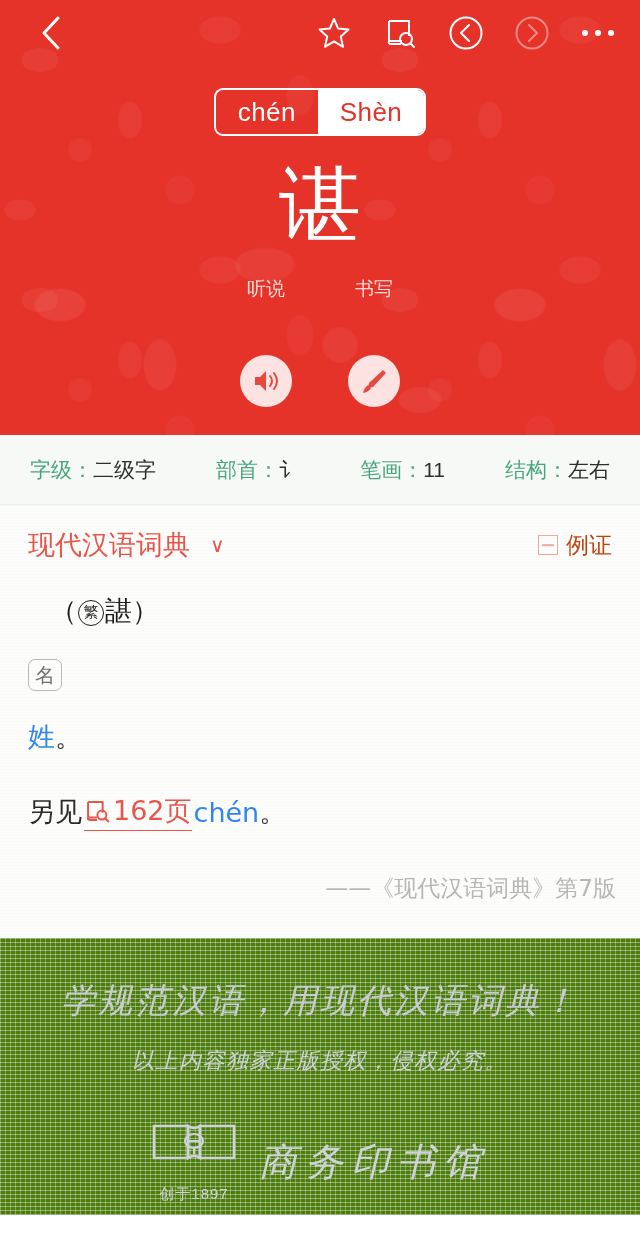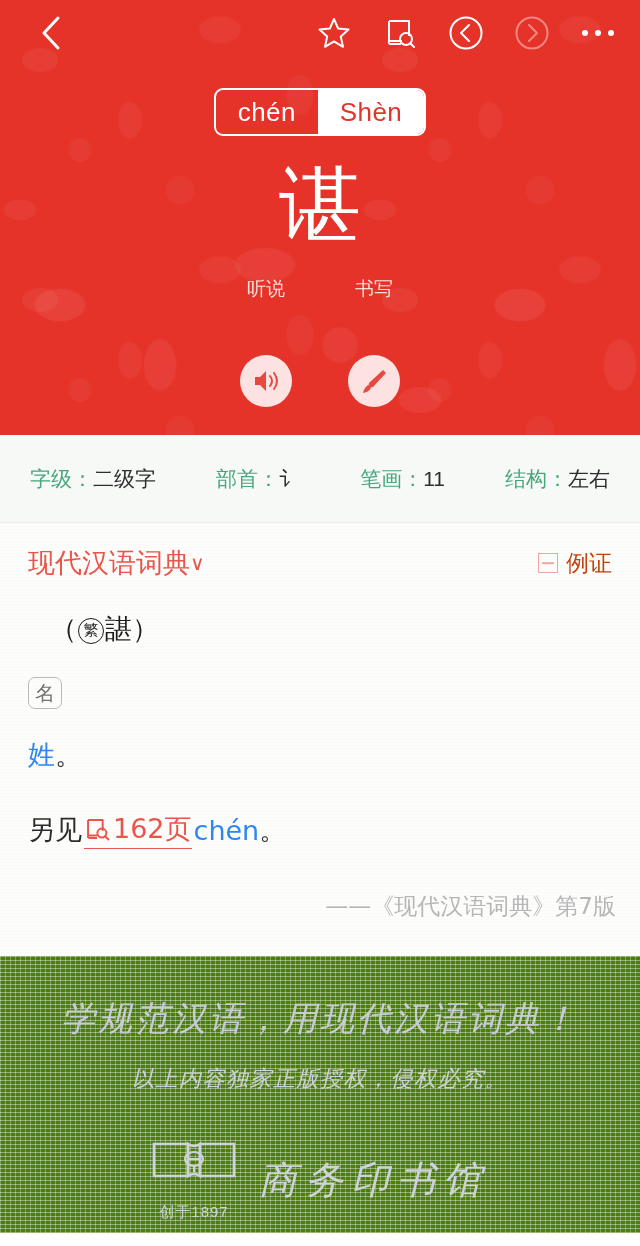--- a/index.html
+++ b/index.html
@@ -111,42 +111,42 @@
   .action { display:flex; flex-direction:column; align-items:center; cursor:pointer;gap:44px; }
   .action-label { color:#ffdedb; font-size:19px; margin-bottom:9px; }
   .action-circle {
     width:52px; height:52px; border-radius:50%;
     background:rgba(255,255,255,.86);
     display:flex; align-items:center; justify-content:center;
   }
 
   
   .infobar {
-    height:88px; background:#f7f9f7; display:flex; align-items:center;
+    height:70px; background:#f7f9f7; display:flex; align-items:center;
     justify-content:space-between; padding:0 30px;
     border-bottom:1px solid #eceeec;
   }
   .info-item { font-size:21px; white-space:nowrap; }
   .info-label { color:#48a67d; }
   .info-value { color:#2e2e2e; }
 
   
   .content {
     background:#fdfdfc; padding:0 0 0 0; position:relative; min-height:400px;
   }
   .content::before{
     content:""; position:absolute; inset:0; pointer-events:none;
     background-image:repeating-linear-gradient(0deg, rgba(0,0,0,.012) 0 1px, transparent 1px 3px);
   }
   .dict-header {
     display:flex; align-items:center; justify-content:space-between;
     padding:22px 28px 8px 28px; position:relative; z-index:2;
   }
   .dict-name {
-    color:#e8564b; font-size:27px; display:flex; align-items:center; gap:0;
+    color:#e8564b; font-size:27px; display:flex; align-items:center; gap:20px;
     cursor:pointer;
   }
   .chev { font-size:20px; color:#e8564b; }
   .examples-toggle {
     display:flex; align-items:center; gap:8px; color:#c2410c; font-size:23px;
     cursor:pointer;
   }
   .minus-box {
     width:20px; height:20px; border:1.6px solid #f3a69f; position:relative;
   }

